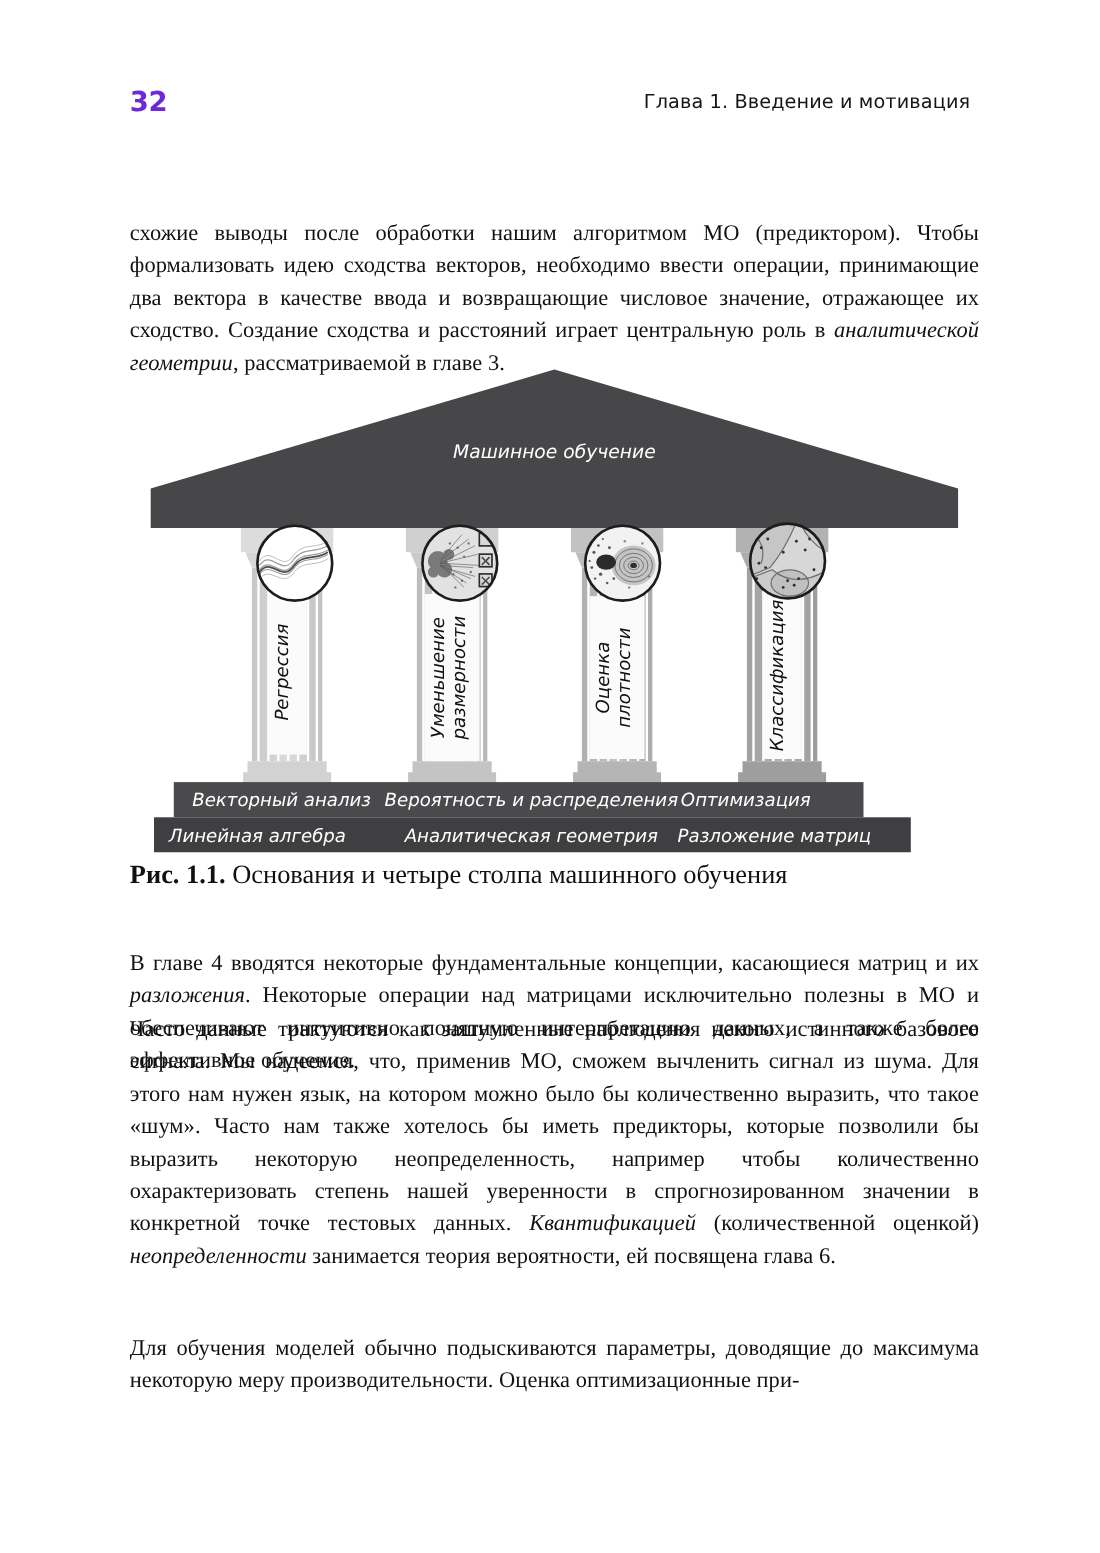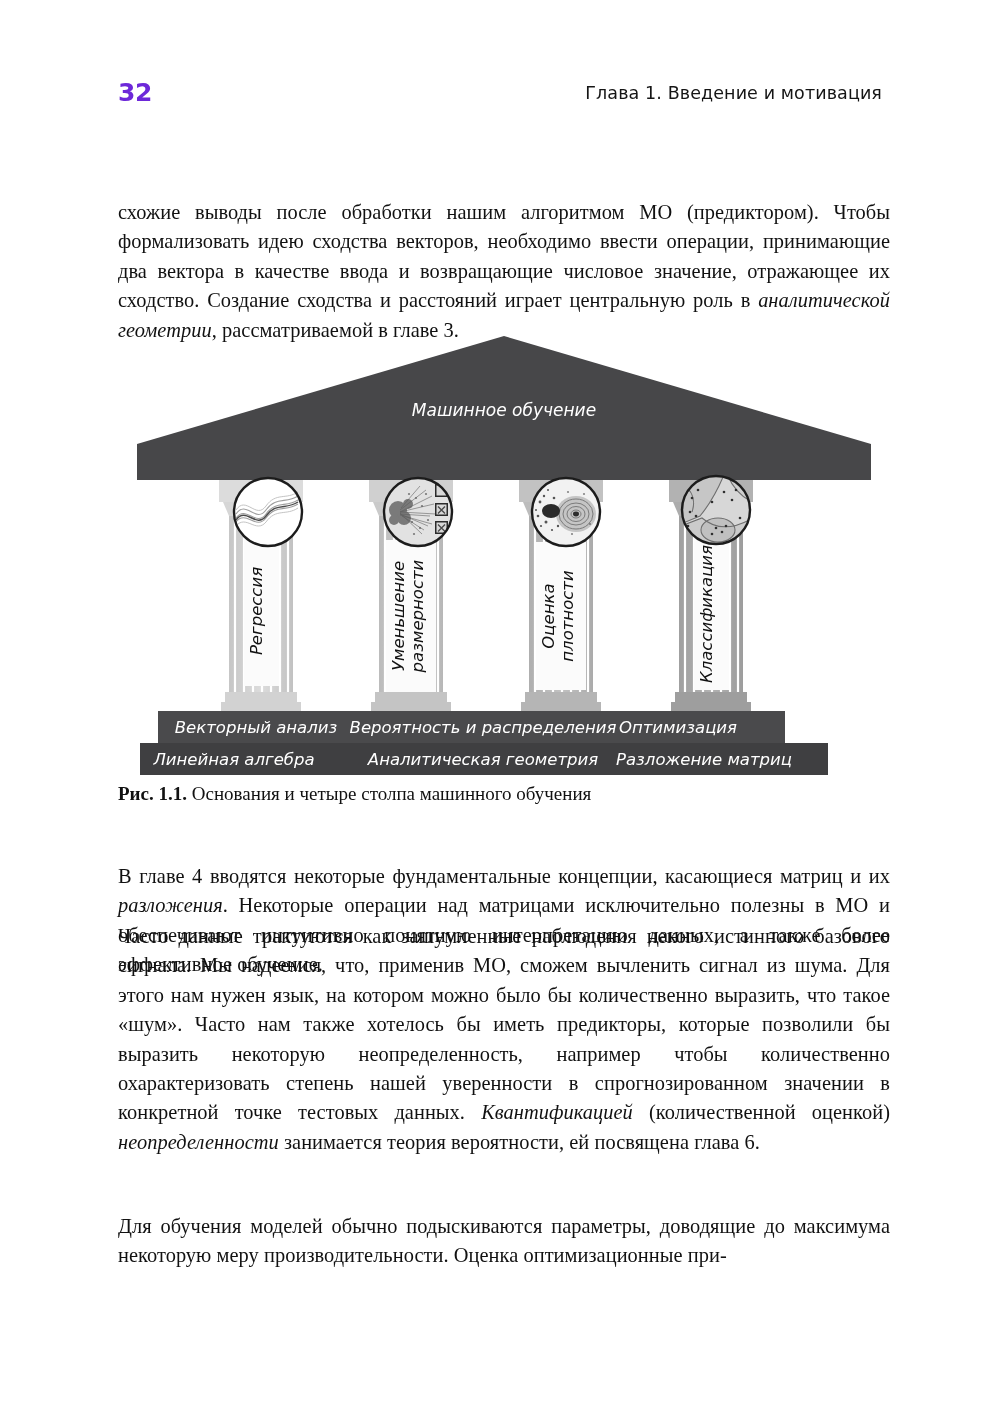--- a/index.html
+++ b/index.html
@@ -64,21 +64,21 @@
   #para-noise  { top: 922px; }
   #para-train  { top: 1212px; }
 
   
   .fig-caption {
     position: absolute;
     left: 118px;
     top: 783px;
     width: 772px;
     font-family: "Liberation Serif", serif;
-    font-size: 19px;
+    font-size: 24px;
     color: #111;
   }
   .fig-caption b { font-weight: bold; }
 
   
   .figure {
     position: absolute;
     left: 118px;
     top: 330px;
     width: 772px;

